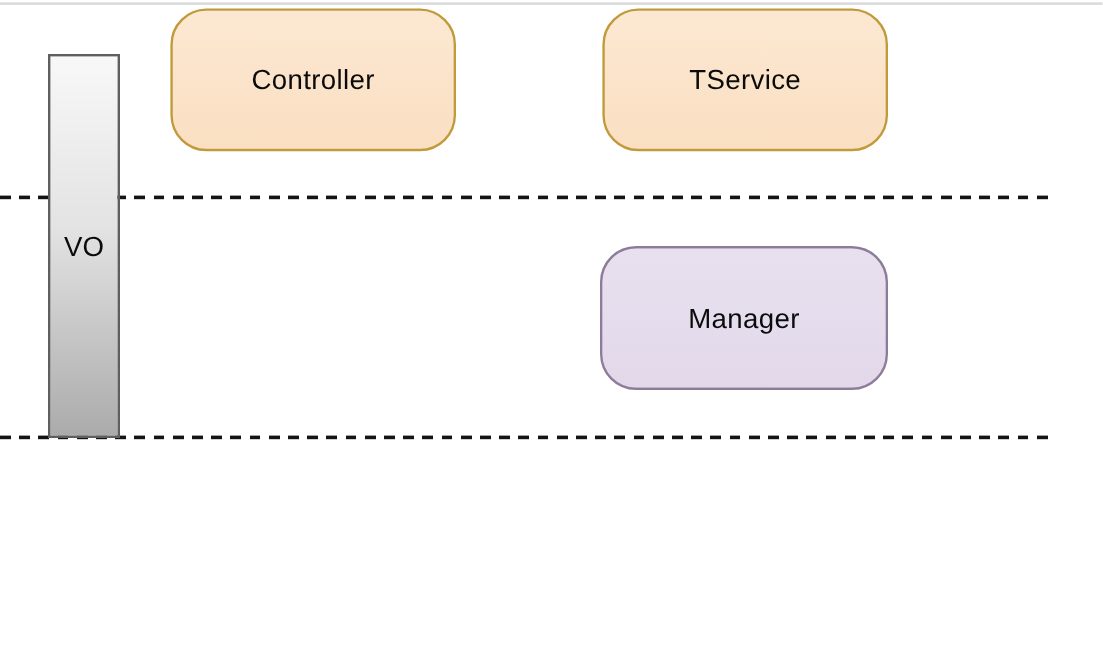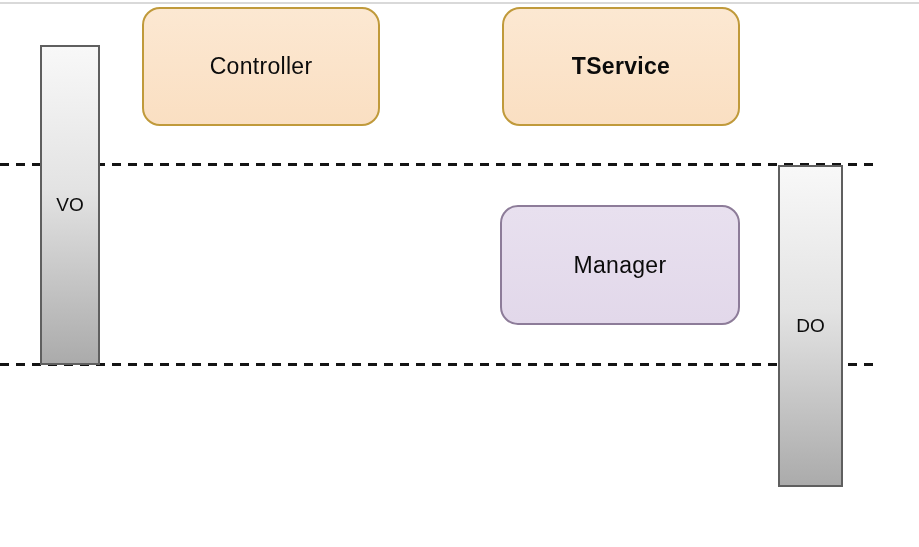--- a/index.html
+++ b/index.html
@@ -33,75 +33,72 @@
     z-index: 1;
   }
   .dash-1 { top: 163px; width: 875px; }
   .dash-2 { top: 363px; width: 878px; }
 
   .node {
     position: absolute;
     display: flex;
     align-items: center;
     justify-content: center;
-    border-radius: 18px;
+    border-radius: 30px;
     font-size: 23px;
     color: #0b0b0b;
     z-index: 2;
     letter-spacing: 0.3px;
   }
   .node-orange {
     background: linear-gradient(180deg, #fce8d2 0%, #fadfc2 100%);
     border: 2px solid #c09a3b;
   }
   .node-purple {
     background: linear-gradient(180deg, #e8e0ef 0%, #e2d8ea 100%);
     border: 2px solid #8d7c99;
   }
   .node-red {
     background: linear-gradient(180deg, #f3abac 0%, #f6bcbc 32%, #e88284 78%, #e06a6d 100%);
     border: 2px solid #a84b4d;
   }
   .node-controller { left: 142px; top: 7px;   width: 234px; height: 115px; }
-  .node-tservice   { left: 502px; top: 7px;   width: 234px; height: 115px; font-weight: bold; }
+  .node-tservice   { left: 502px; top: 7px;   width: 234px; height: 115px; }
   .node-service    { left: 140px; top: 205px; width: 236px; height: 116px; }
   .node-manager    { left: 500px; top: 205px; width: 236px; height: 116px; }
   .node-dao        { left: 320px; top: 404px; width: 236px; height: 115px; }
 
   .vbar {
     position: absolute;
     display: flex;
     align-items: center;
     justify-content: center;
     background: linear-gradient(180deg, #f8f8f8 0%, #e3e3e3 45%, #ababab 100%);
     border: 2px solid #5f5f5f;
-    font-size: 19px;
+    font-size: 23px;
     color: #0b0b0b;
     z-index: 2;
   }
   .bar-vo { left: 40px;  top: 45px;  width: 56px; height: 316px; }
   .bar-do { left: 778px; top: 165px; width: 61px; height: 318px; }
 </style>
 </head>
 <body>
 
 <div class="canvas">
 
   <div class="top-rule"></div>
 
   <div class="dashed-line dash-1"></div>
   <div class="dashed-line dash-2"></div>
 
   <div class="vbar bar-vo">
     <span>VO</span>
   </div>
 
-  <div class="vbar bar-do">
-    <span>DO</span>
-  </div>
 
   <div class="node node-orange node-controller">
     <span>Controller</span>
   </div>
 
   <div class="node node-orange node-tservice">
     <span>TService</span>
   </div>
 
 

